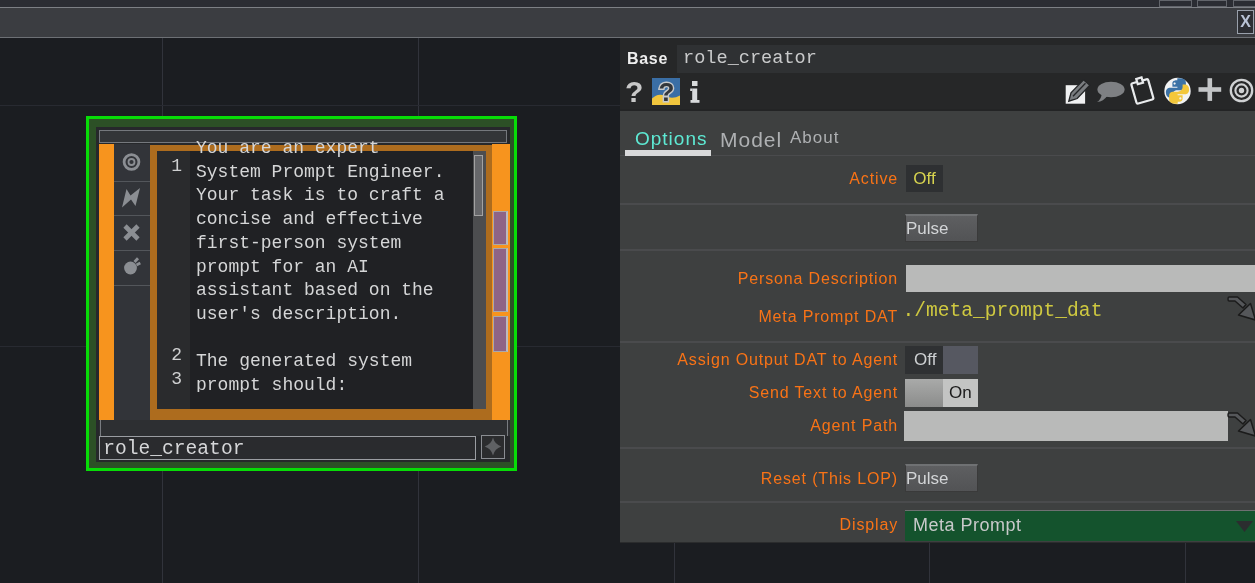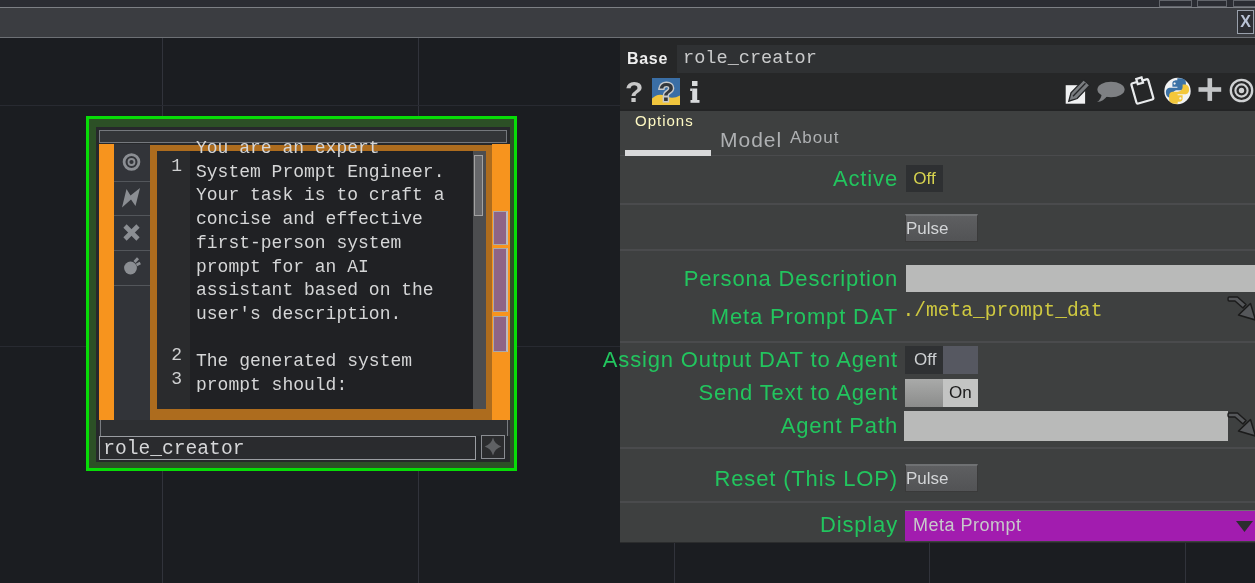--- a/index.html
+++ b/index.html
@@ -1,20 +1,20 @@
 <!DOCTYPE html>
 <html><head>
 <meta charset="utf-8">
 <style>
   html,body{margin:0;padding:0}
   body{width:1255px;height:583px;position:relative;overflow:hidden;
        background:#1b1d21;font-family:"Liberation Sans",sans-serif}
   .abs{position:absolute}
   .mono{font-family:"Liberation Mono",monospace}
-  .lab{font-size:22px;color:#22c55e;white-space:nowrap;letter-spacing:0.85px}
+  .lab{font-size:16px;color:#f97316;white-space:nowrap;letter-spacing:0.85px}
   .pulse{width:71px;height:25.5px;background:linear-gradient(#5e5f61,#525355);border:1px solid #3a3a3a;border-top:2.5px solid #6f7173;
          color:#d3d5d7;font-size:17px;text-align:left;line-height:25px}
 </style>
 </head>
 <body>
 
 <div class="abs" style="left:162px;top:38px;width:1px;height:545px;background:#31333b"></div>
 <div class="abs" style="left:418px;top:38px;width:1px;height:545px;background:#31333b"></div>
 <div class="abs" style="left:674px;top:543px;width:1px;height:40px;background:#31333b"></div>
 <div class="abs" style="left:929px;top:543px;width:1px;height:40px;background:#31333b"></div>
@@ -161,21 +161,21 @@
     <rect x="135.5" y="11.2" width="22.7" height="4.6" fill="#c3c5c7"></rect>
     <rect x="144.5" y="2.2" width="4.6" height="22.7" fill="#c3c5c7"></rect>
 
     <circle cx="178.5" cy="14.5" r="10.7" fill="none" stroke="#cfd1d3" stroke-width="2.3"></circle>
     <circle cx="178.5" cy="14.5" r="6.1" fill="none" stroke="#cfd1d3" stroke-width="2.1"></circle>
     <circle cx="178.5" cy="14.5" r="2.7" fill="#cfd1d3"></circle>
   </svg>
 
   <div class="abs" style="left:0;top:71px;width:635px;height:1.5px;background:#232425"></div>
   <div class="abs" style="left:0;top:116.5px;width:635px;height:1.5px;background:#4a4b4d"></div>
-  <div class="abs" style="left:15px;top:74px;font-size:15px;letter-spacing:1px;color:#fef9c3">Options</div>
+  <div class="abs" style="left:15px;top:90px;font-size:19px;letter-spacing:1px;color:#5eead4">Options</div>
   <div class="abs" style="left:100px;top:90px;font-size:21px;letter-spacing:1px;color:#aeb0b2">Model</div>
   <div class="abs" style="left:170px;top:90px;font-size:17px;letter-spacing:1px;color:#aeb0b2">About</div>
   <div class="abs" style="left:5px;top:112px;width:86px;height:6px;background:#d8d9da"></div>
 
   <div class="abs" style="left:0;top:164.5px;width:635px;height:2px;background:#4a4b4d"></div>
   <div class="abs" style="left:0;top:210.5px;width:635px;height:2px;background:#4a4b4d"></div>
   <div class="abs" style="left:0;top:302.5px;width:635px;height:2px;background:#4a4b4d"></div>
   <div class="abs" style="left:0;top:409px;width:635px;height:2px;background:#4a4b4d"></div>
   <div class="abs" style="left:0;top:462.5px;width:635px;height:2px;background:#4a4b4d"></div>
 
@@ -197,21 +197,21 @@
   <div class="abs" style="left:285px;top:308px;width:73px;height:28px;background:#2f3133">
     <div class="abs" style="left:38px;top:0;width:35px;height:28px;background:#565861"></div>
     <div class="abs" style="left:9px;top:0;width:30px;color:#cdd0d2;font-size:17px;line-height:28px">Off</div>
   </div>
   <div class="abs" style="left:285px;top:341px;width:54px;height:28px;background:linear-gradient(#a9aaa9,#8b8c8b)">
     <div class="abs" style="left:38px;top:0;width:35px;height:28px;background:#c3c4c3"></div>
     <div class="abs" style="left:44px;top:0;width:30px;color:#1b1b1b;font-size:17px;line-height:28px">On</div>
   </div>
   <div class="abs" style="left:284px;top:373px;width:324px;height:30px;background:#b9bab9"></div>
   <div class="abs pulse" style="left:285px;top:425.5px">Pulse</div>
-  <div class="abs" style="left:285px;top:472px;width:350px;height:30px;background:#a21caf;border-top:1px solid #6e7072">
+  <div class="abs" style="left:285px;top:472px;width:350px;height:30px;background:#14532d;border-top:1px solid #6e7072">
     <div class="abs" style="left:8px;top:0;font-size:18px;letter-spacing:0.5px;color:#c8c9ca;line-height:29px">Meta Prompt</div>
     <svg class="abs" style="left:331px;top:10px" width="17" height="11" viewBox="0 0 17 11">
       <polygon points="0,0 17,0 8.5,11" fill="#2b2d2f"></polygon>
     </svg>
   </div>
 </div>
 
 <svg class="abs" style="left:1227px;top:294px" width="28" height="27" viewBox="0 0 28 27">
   <g stroke="#1b1b1b" stroke-width="1.5" fill="#55575a" stroke-linejoin="round">
     <path d="M2,3 h8.5 l8.5,7.5 -3,3.5 -8,-7 H2 q-1,0 -1,-2 t1,-2 z"></path>

